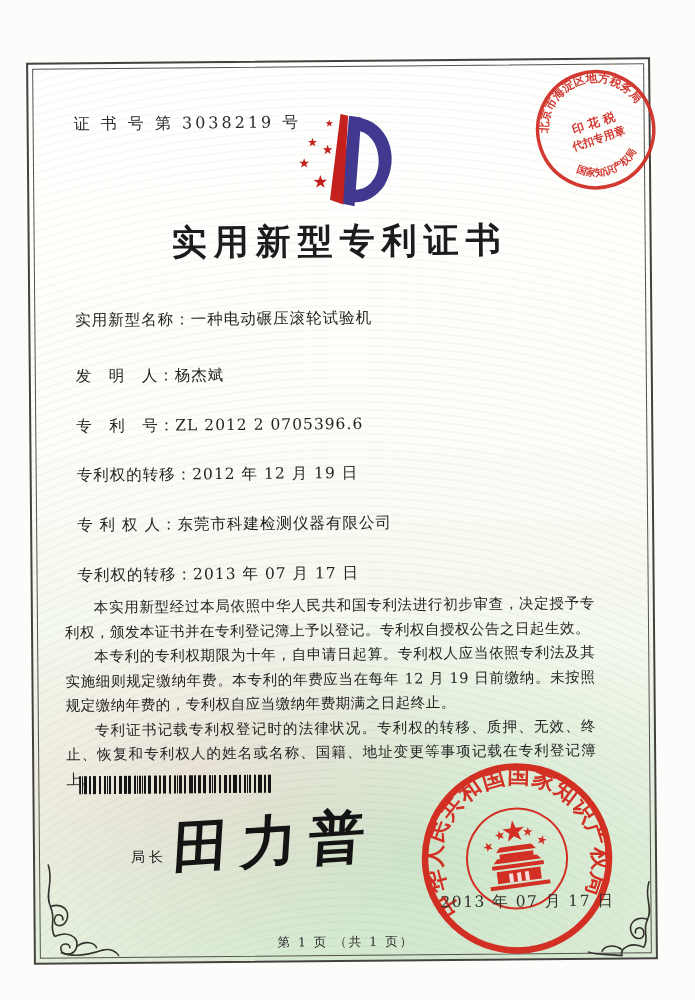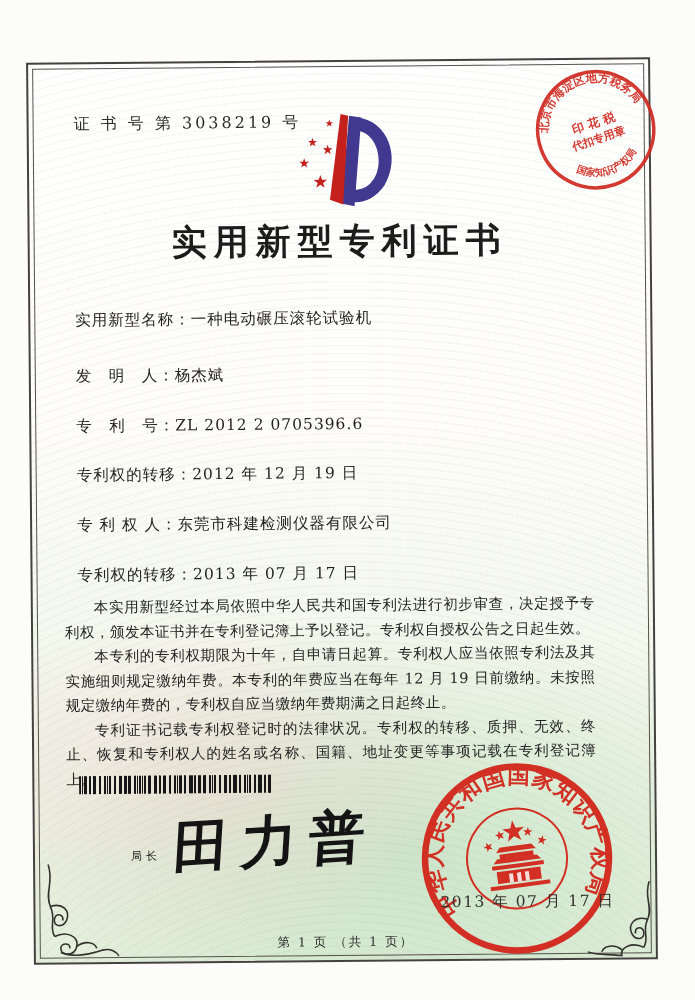--- a/index.html
+++ b/index.html
@@ -36,21 +36,21 @@
   .f0{top:246px;} .f1{top:302px;} .f2{top:352px;} .f3{top:401px;} .f4{top:451px;} .f5{top:501px;}
   .paras{left:32px;top:531px;width:530px;font-size:14.5px;line-height:24.5px;
          text-align:justify;color:#242424;letter-spacing:.5px;}
   .paras p{margin:0;text-indent:2em;}
   .barcode{left:45px;top:712px;width:192px;height:18px;
     background:
       repeating-linear-gradient(90deg,#151515 0 2px,rgba(0,0,0,0) 2px 5px),
       repeating-linear-gradient(90deg,#151515 0 1px,rgba(0,0,0,0) 1px 7px),
       repeating-linear-gradient(90deg,rgba(0,0,0,0) 0 3px,#151515 3px 4px,rgba(0,0,0,0) 4px 11px);
   }
-  .sig-title{left:96px;top:785px;font-size:11px;letter-spacing:4px;color:#222;}
+  .sig-title{left:96px;top:785px;font-size:14px;letter-spacing:4px;color:#222;}
   .signature{left:138px;top:742px;font-size:56px;font-weight:bold;color:#141414;
     letter-spacing:12px;transform:rotate(-3deg) skewX(-7deg);
     font-family:"DejaVu Sans","Liberation Sans",sans-serif;}
   .seal{left:382px;top:698px;width:200px;height:200px;transform:rotate(-7deg);opacity:.95;}
   .seal-date{left:405px;top:831px;font-size:15.5px;letter-spacing:1.5px;color:#33302c;z-index:5;}
   .footer{left:0;top:872px;width:100%;text-align:center;font-size:12.5px;letter-spacing:2px;color:#2e2e2e;}
   .flourish-l{left:5px;top:798px;width:80px;height:98px;}
   .flourish-r{left:548px;top:820px;width:72px;height:78px;}
   svg text{font-family:"DejaVu Serif","Liberation Serif",serif;}
 </style>

